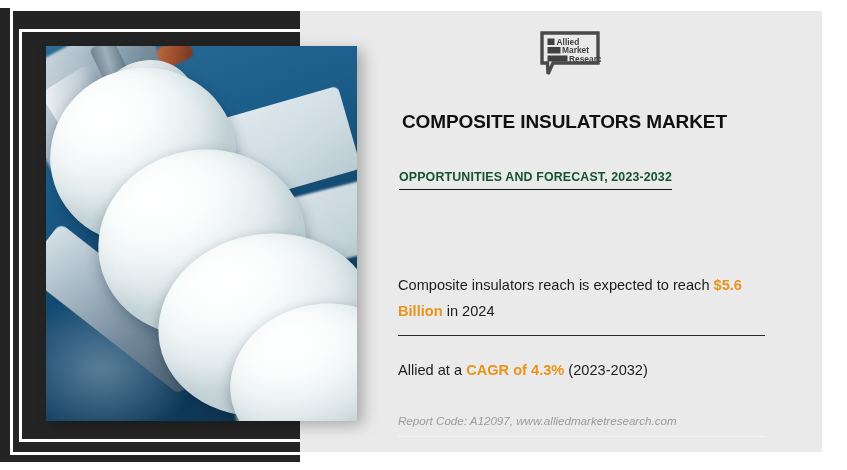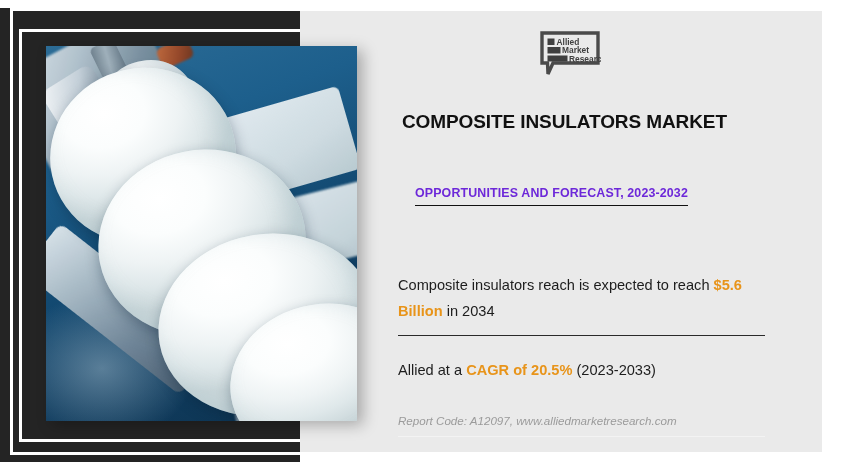--- a/index.html
+++ b/index.html
@@ -227,26 +227,26 @@
     font-weight: 700;
     letter-spacing: -0.1px;
     color: #111111;
     text-transform: uppercase;
   }
 
   .subtitle {
     position: absolute;
     left: 1px;
     top: 170px;
-    margin: 16px;
+    margin: 0;
     padding-bottom: 5px;
     font-size: 12.4px;
     font-weight: 700;
     letter-spacing: 0.15px;
-    color: #6d28d9;
+    color: #14532d;
     border-bottom: 1.6px solid #111111;
     display: inline-block;
     white-space: nowrap;
     text-align: center;
   }
 
   .lead {
     position: absolute;
     left: 0px;
     top: 272px;
@@ -348,24 +348,24 @@
         <text x="17.5" y="13.6" font-family="Liberation Sans, sans-serif" font-size="8.4" font-weight="700" fill="#3f3f3f">Allied</text>
         <text x="23" y="22.2" font-family="Liberation Sans, sans-serif" font-size="8.4" font-weight="700" fill="#3f3f3f">Market</text>
         <text x="30" y="30.6" font-family="Liberation Sans, sans-serif" font-size="8.4" font-weight="700" fill="#3f3f3f">Research</text>
       </svg>
     </div>
 
     <h1 class="title">COMPOSITE INSULATORS MARKET</h1>
 
     <div class="subtitle">OPPORTUNITIES AND FORECAST, 2023-2032</div>
 
-    <p class="lead"><span>Composite insulators reach is expected to reach </span><span class="accent">$5.6 Billion</span><span> in 2034</span></p>
+    <p class="lead"><span>Composite insulators reach is expected to reach </span><span class="accent">$5.6 Billion</span><span> in 2024</span></p>
 
     <div class="divider"></div>
 
-    <p class="cagr"><span>Allied at a </span><span class="accent">CAGR of 20.5%</span><span> (2023-2033)</span></p>
+    <p class="cagr"><span>Allied at a </span><span class="accent">CAGR of 4.3%</span><span> (2023-2032)</span></p>
 
     <p class="footer">Report Code: A12097, www.alliedmarketresearch.com</p>
     <div class="footer-rule"></div>
 
   </div>
 
 </div>
 
 </body></html>

